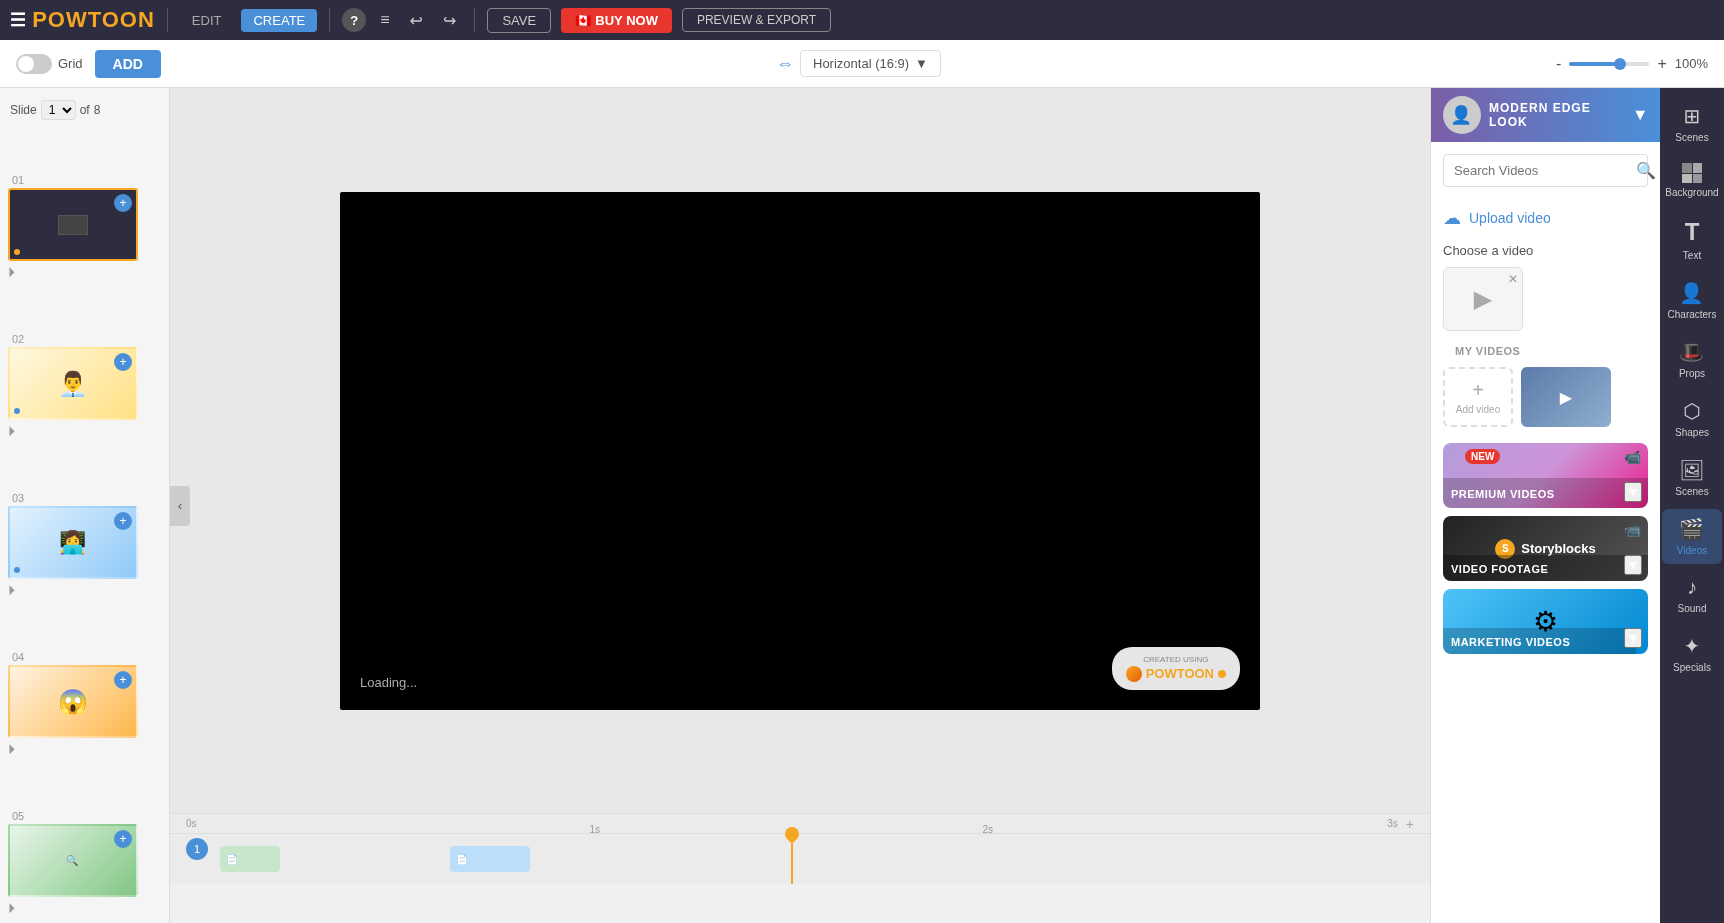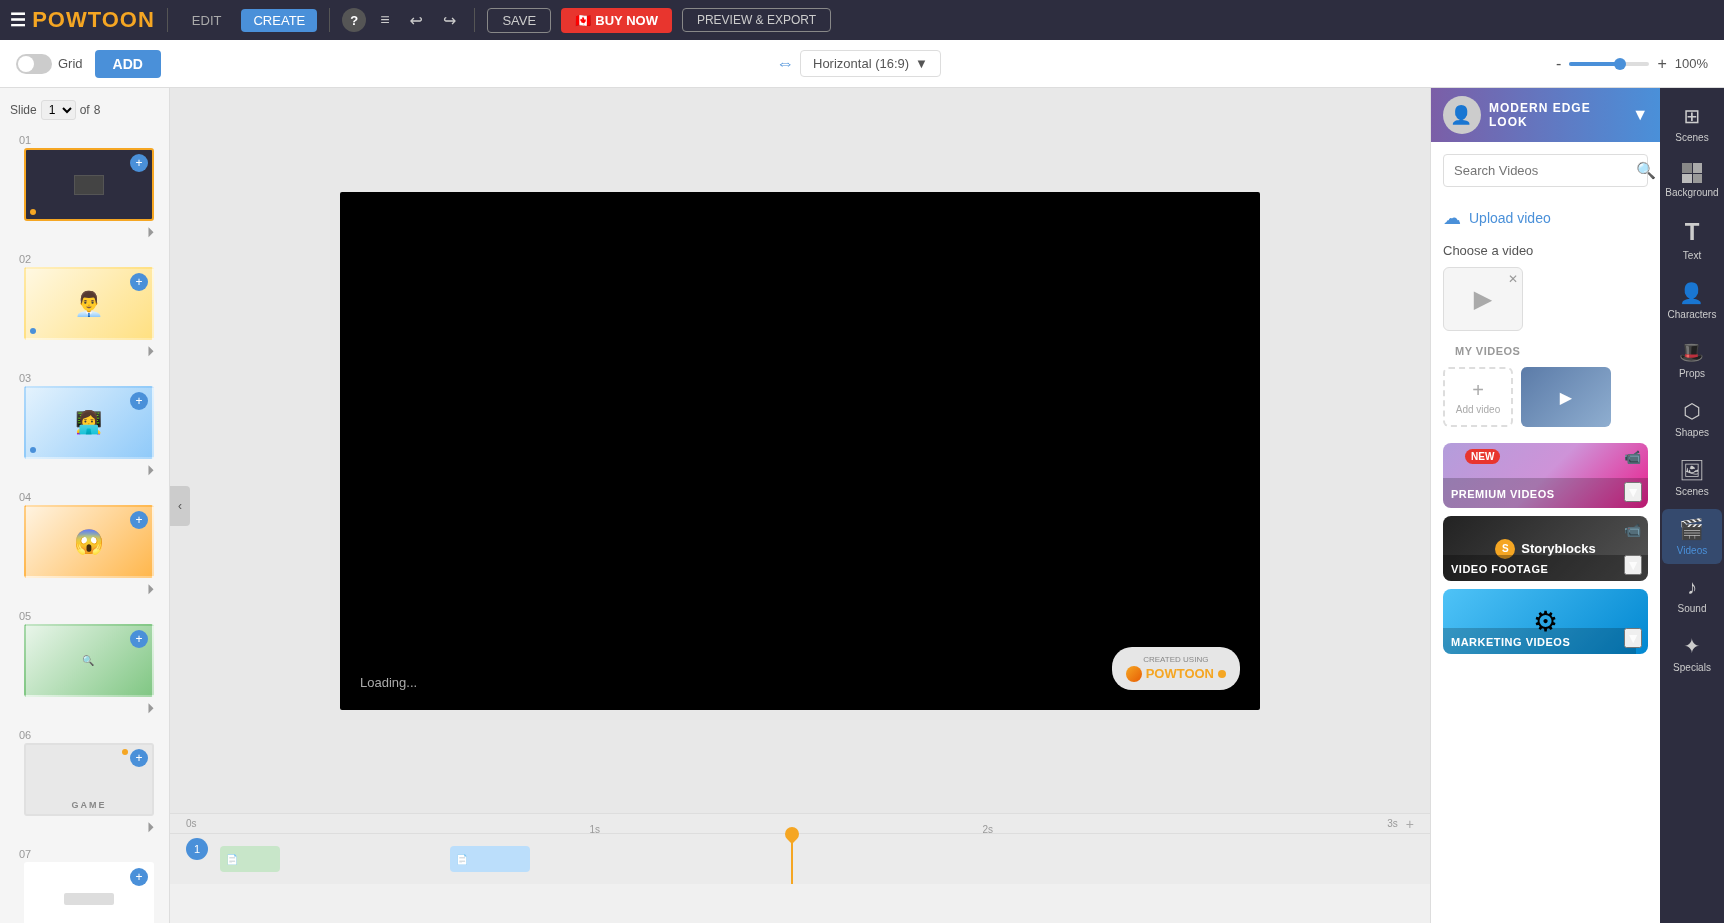--- a/index.html
+++ b/index.html
@@ -51,21 +51,21 @@
 
     
     .main-layout { display: flex; height: calc(923px - 40px - 48px); }
 
     
     .slides-panel {
       width: 170px; background: #f5f5f5; border-right: 1px solid #ddd;
       overflow-y: auto; padding: 8px 0;
     }
     .slide-item {
-      display: flex; flex-direction: column; align-items: flex-end; padding: 6px 15px; cursor: pointer; position: relative;
+      display: flex; flex-direction: column; align-items: flex-start; padding: 6px 8px; cursor: pointer; position: relative; margin-top: 40px;
     }
     .slide-number { font-size: 11px; color: #999; align-self: flex-start; margin-left: 4px; margin-bottom: 2px; }
     .slide-thumb {
       width: 130px; height: 73px; background: #ddd; border-radius: 3px; position: relative; border: 2px solid transparent; overflow: hidden;
     }
     .slide-thumb.active { border-color: #f5a623; }
     .slide-add-btn {
       position: absolute; top: 4px; right: 4px; width: 18px; height: 18px; background: #4a90d9; color: white; border-radius: 50%; font-size: 12px; display: flex; align-items: center; justify-content: center; border: none; cursor: pointer;
     }
     .slide-dot { position: absolute; bottom: 4px; left: 4px; width: 6px; height: 6px; border-radius: 50%; }

